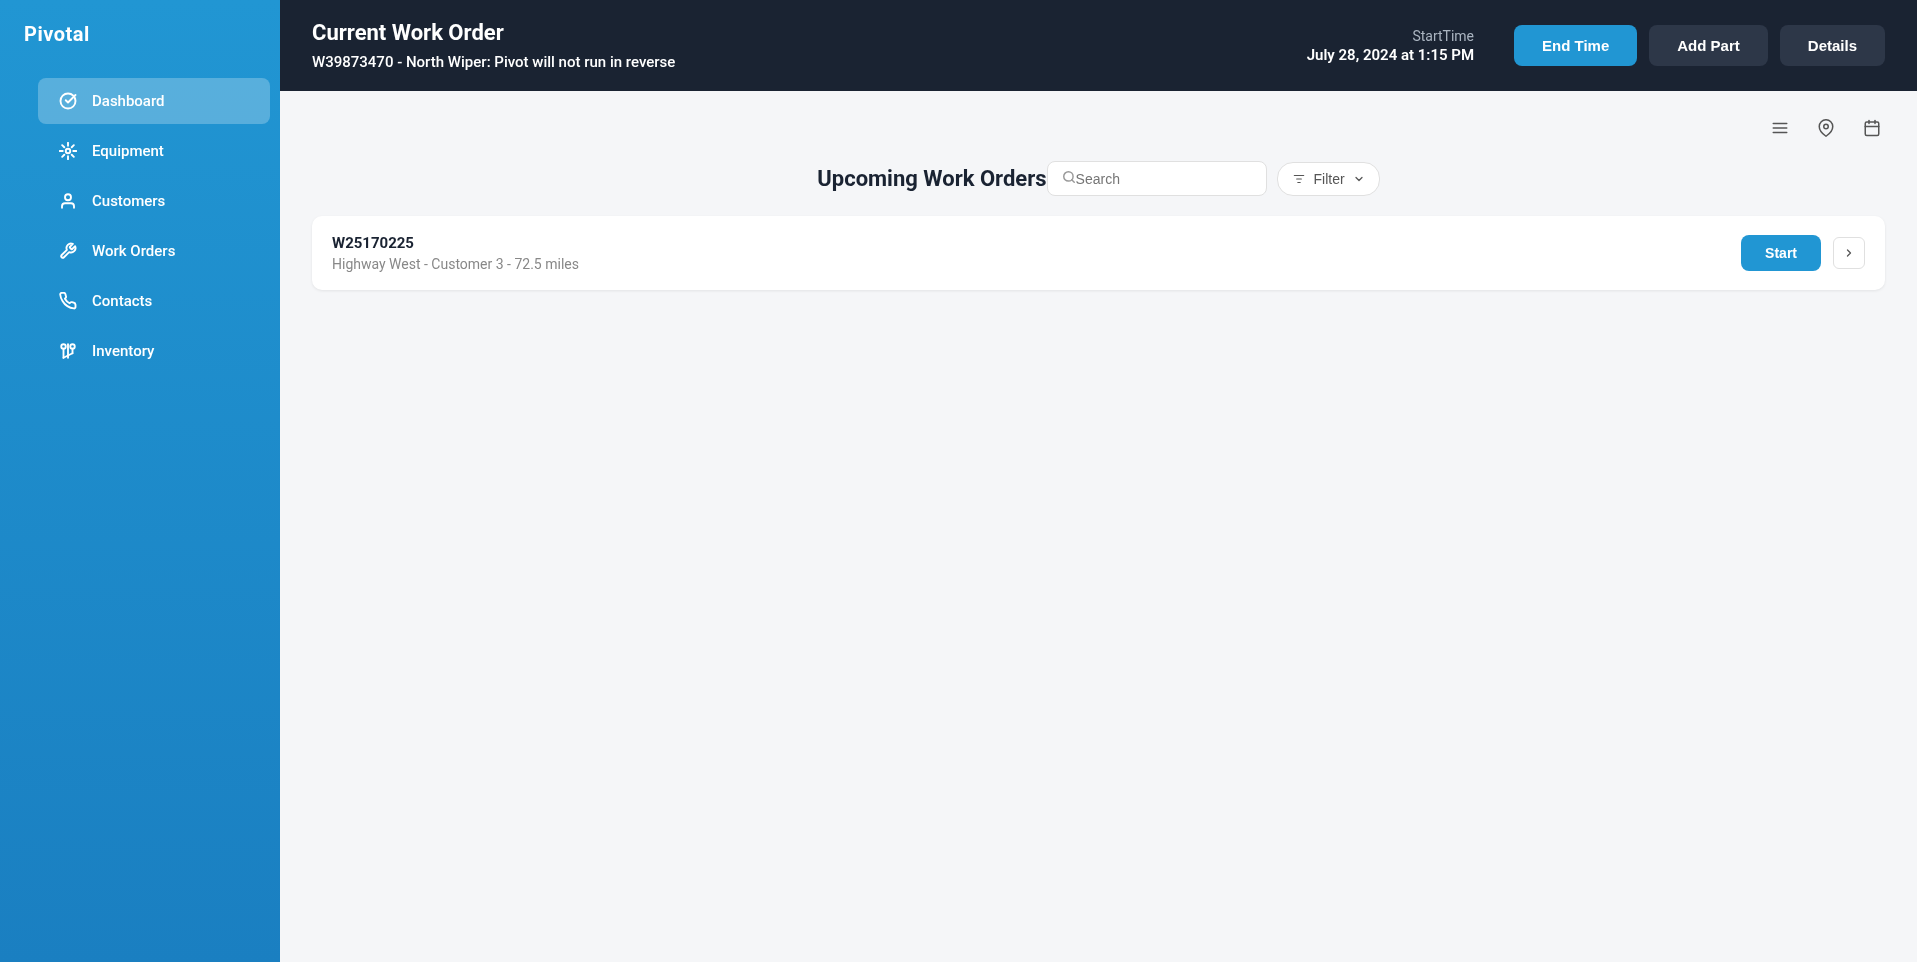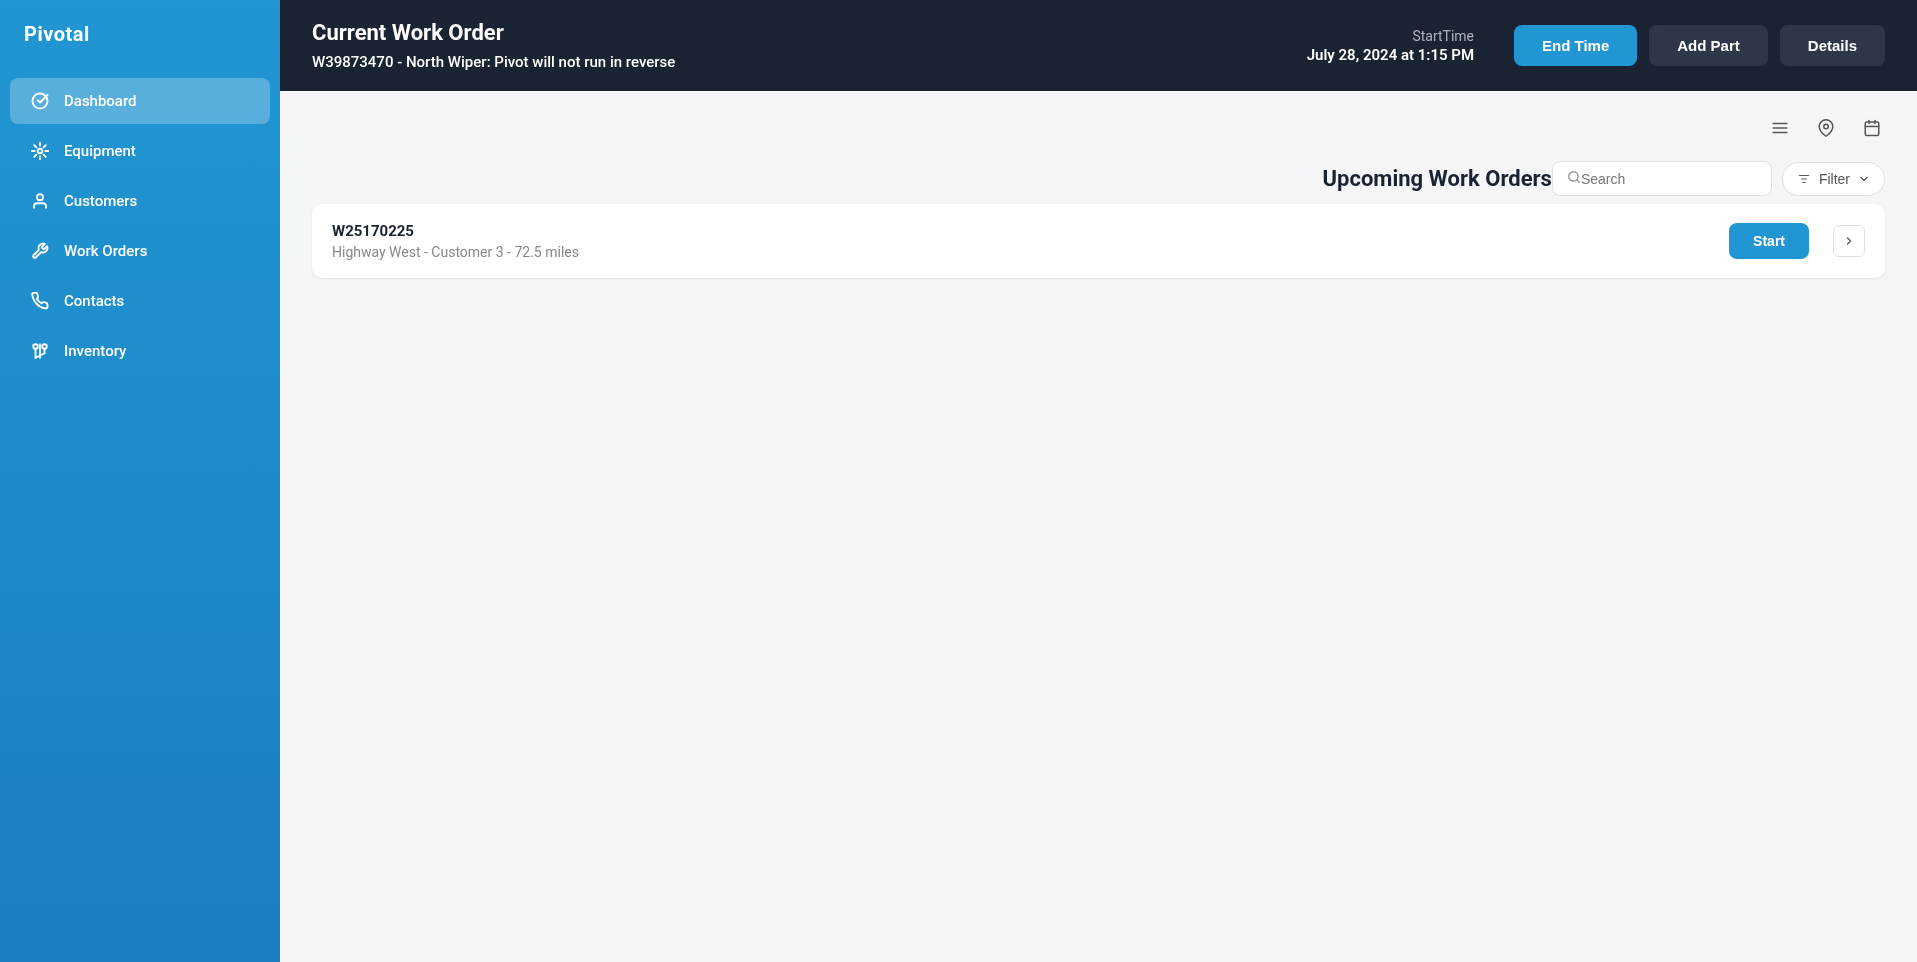--- a/index.html
+++ b/index.html
@@ -18,20 +18,21 @@
       padding: 22px 24px;
       color: white;
       font-size: 20px;
       font-weight: 700;
       letter-spacing: 0.5px;
     }
     .sidebar-nav {
       display: flex;
       flex-direction: column;
       padding: 8px 0;
+      margin-left: 28px;
     }
     .sidebar-item {
       display: flex;
       align-items: center;
       gap: 14px;
       padding: 13px 20px;
       color: white;
       cursor: pointer;
       border-radius: 8px;
       margin: 2px 10px;
@@ -151,22 +152,22 @@
       color: #555;
       font-size: 18px;
       cursor: pointer;
       padding: 4px;
     }
 
     
     .section-header {
       display: flex;
       align-items: center;
-      justify-content: flex-end;
-      margin-bottom: 8px;
+      justify-content: center;
+      margin-bottom: 20px;
     }
     .section-title {
       font-size: 22px;
       font-weight: 700;
       color: #1a2332;
     }
     .search-filter-row {
       display: flex;
       gap: 10px;
       align-items: center;
@@ -222,21 +223,21 @@
       color: #1a2332;
       margin-bottom: 4px;
     }
     .wo-card-desc {
       font-size: 14px;
       color: #888;
     }
     .wo-card-actions {
       display: flex;
       align-items: center;
-      gap: 24px;
+      gap: 12px;
     }
     .btn-start {
       background: #2196d3;
       color: white;
       border: none;
       padding: 10px 24px;
       border-radius: 8px;
       font-size: 14px;
       font-weight: 600;
       cursor: pointer;

